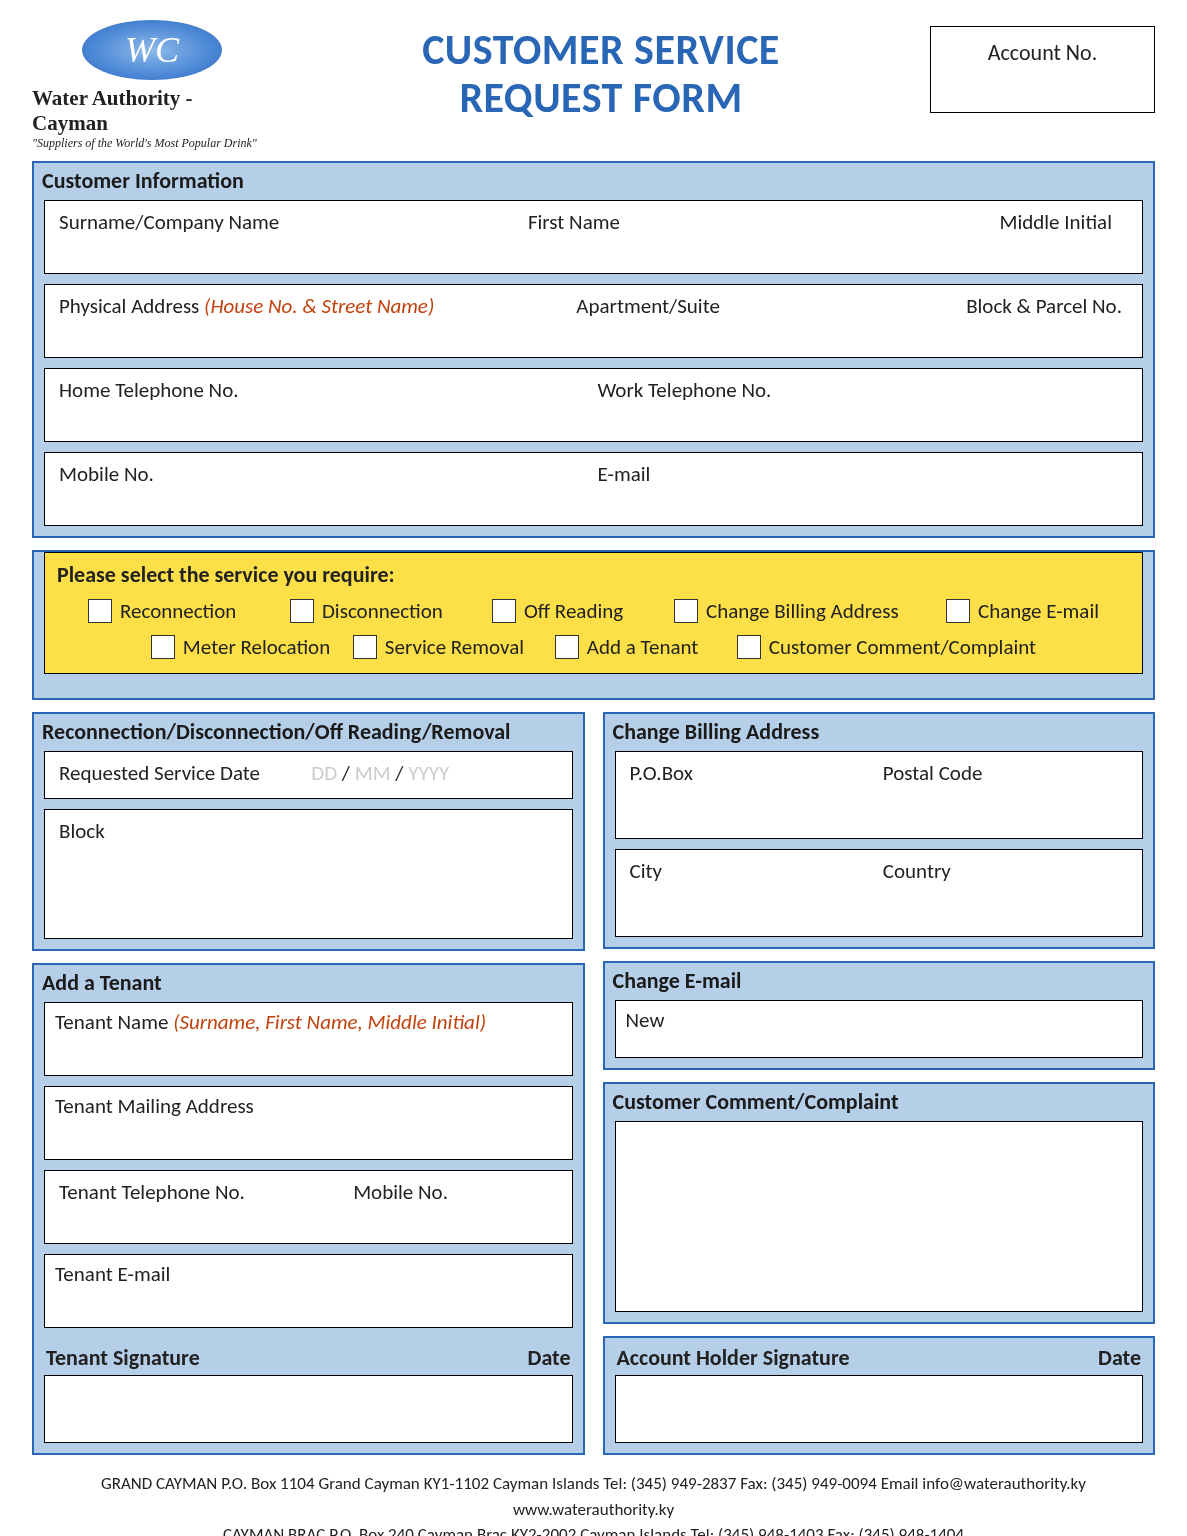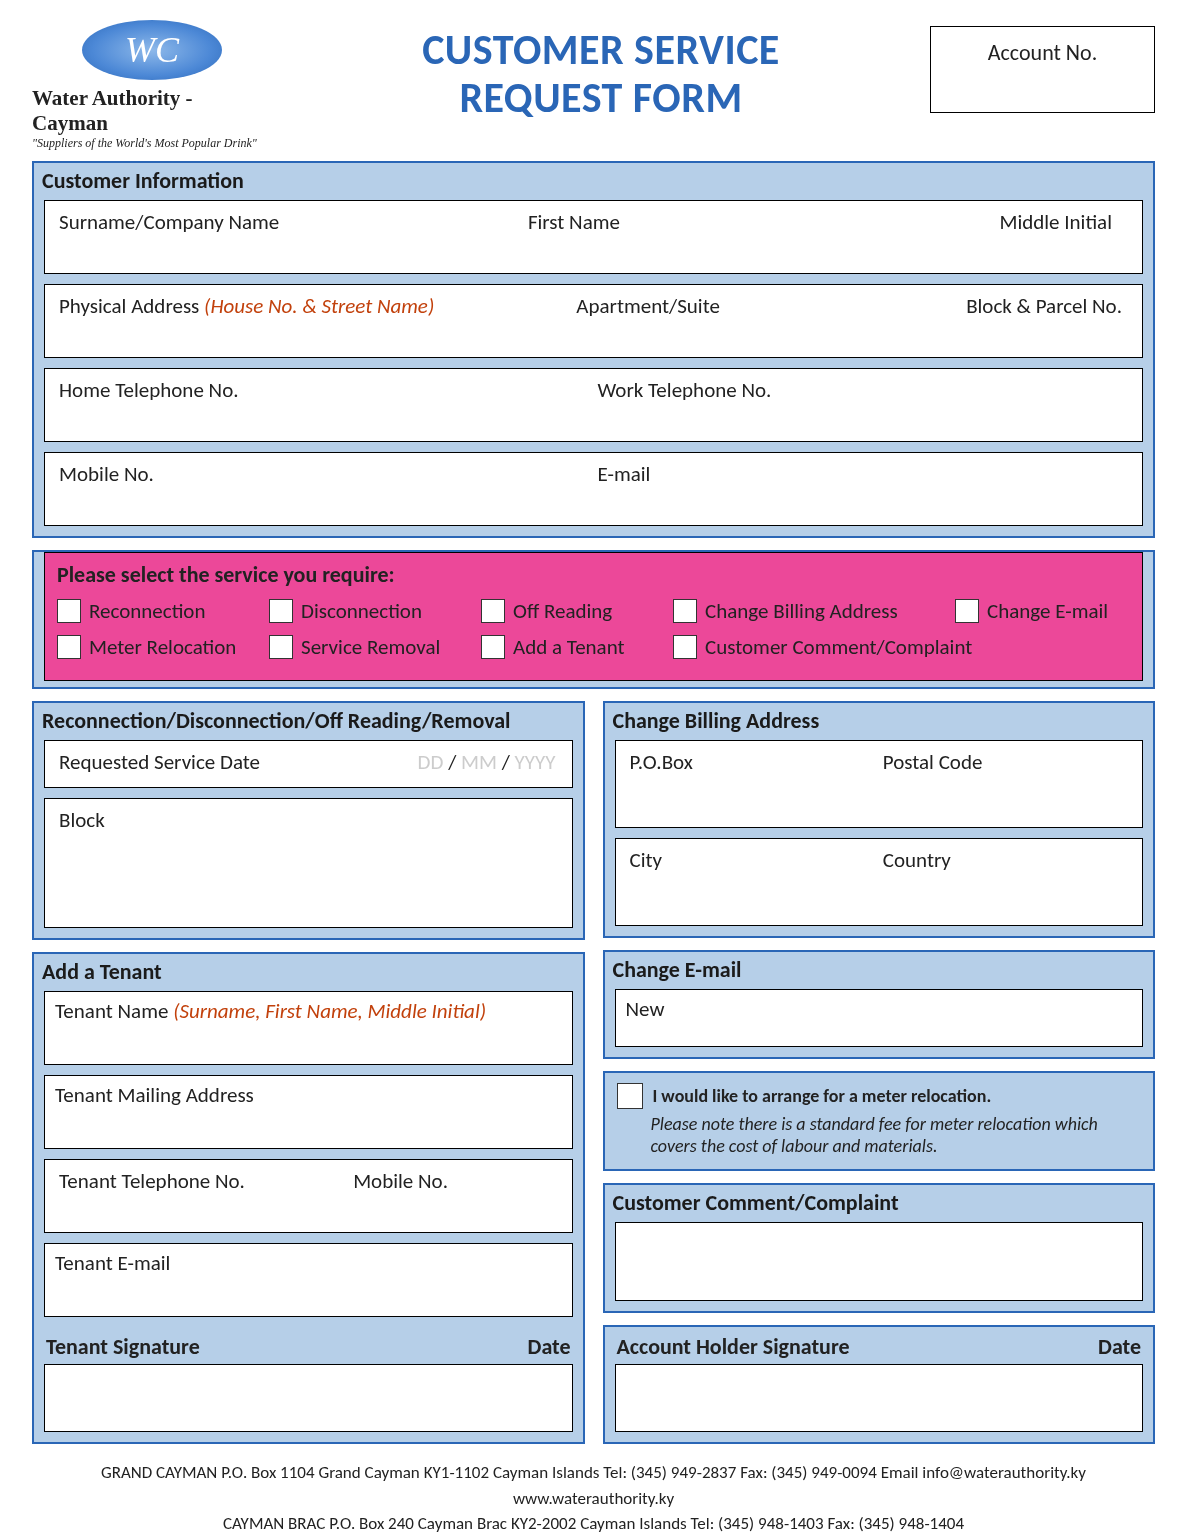--- a/index.html
+++ b/index.html
@@ -98,24 +98,24 @@
     font-size: 21px;
     padding: 2px 4px 0;
   }
   .ital {
     font-style: italic;
     color: #c2410c;
   }
 
   
   .svc-box {
-    background:#ec4899;border:1.5px solid #000;margin:0 10px 4px;padding:8px 12px 20px;
+    background:#fde047;border:1.5px solid #000;margin:0 10px 22px;padding:8px 12px 13px;
     box-sizing:border-box;
   }
-  .svc-row { display:flex; gap:12px; margin-top:10px;}
+  .svc-row { display:flex; gap:2px; margin-top:10px;justify-content:center;}
   .svc-item { display:flex; align-items:center; font-size:21px; }
   .chk {
     width:22px;height:22px;border:1.5px solid #333;margin-right:8px;display:inline-block;background:#fff;
   }
 
   .two-col {
     display:flex;
     gap:18px;
   }
   .col { flex:1; display:flex; flex-direction:column; }
@@ -246,21 +246,21 @@
 
   <div class="two-col">
 
     <div class="col">
 
       <div class="section">
         <div class="section-header">Reconnection/Disconnection/Off Reading/Removal</div>
         <div class="inner-box" style="min-height:48px">
           <div class="row">
             <div class="cell">Requested Service Date</div>
-            <div class="cell field-hint" style="text-align:right;padding-right:6px">
+            <div class="cell field-hint" style="text-align:left;padding-right:6px">
               <span class="date-hint">DD</span><span class="date-sep"> / </span><span class="date-hint">MM</span><span class="date-sep"> / </span><span class="date-hint">YYYY</span>
             </div>
           </div>
         </div>
         <div class="inner-box" style="min-height:130px">
           <div class="cell">Block</div>
         </div>
       </div>
 
       <div class="section" style="margin-bottom:0">
@@ -306,27 +306,20 @@
         </div>
       </div>
 
       <div class="section">
         <div class="section-header">Change E-mail</div>
         <div class="inner-box" style="min-height:58px">
           <span>New</span>
         </div>
       </div>
 
-      <div class="meter-box">
-        <div class="meter-line1">
-          <span class="chk" style="width:24px;height:24px;margin-right:10px"></span>
-          <span>I would like to arrange for a meter relocation.</span>
-        </div>
-        <div class="meter-note">Please note there is a standard fee for meter relocation which covers the cost of labour and materials.</div>
-      </div>
 
       <div class="section" style="flex:1;display:flex;flex-direction:column;margin-bottom:12px">
         <div class="section-header">Customer Comment/Complaint</div>
         <div class="inner-box" style="flex:1"></div>
       </div>
 
       <div class="section" style="margin-bottom:0">
         <div class="sig-row">
           <span>Account Holder Signature</span>
           <span>Date</span>

